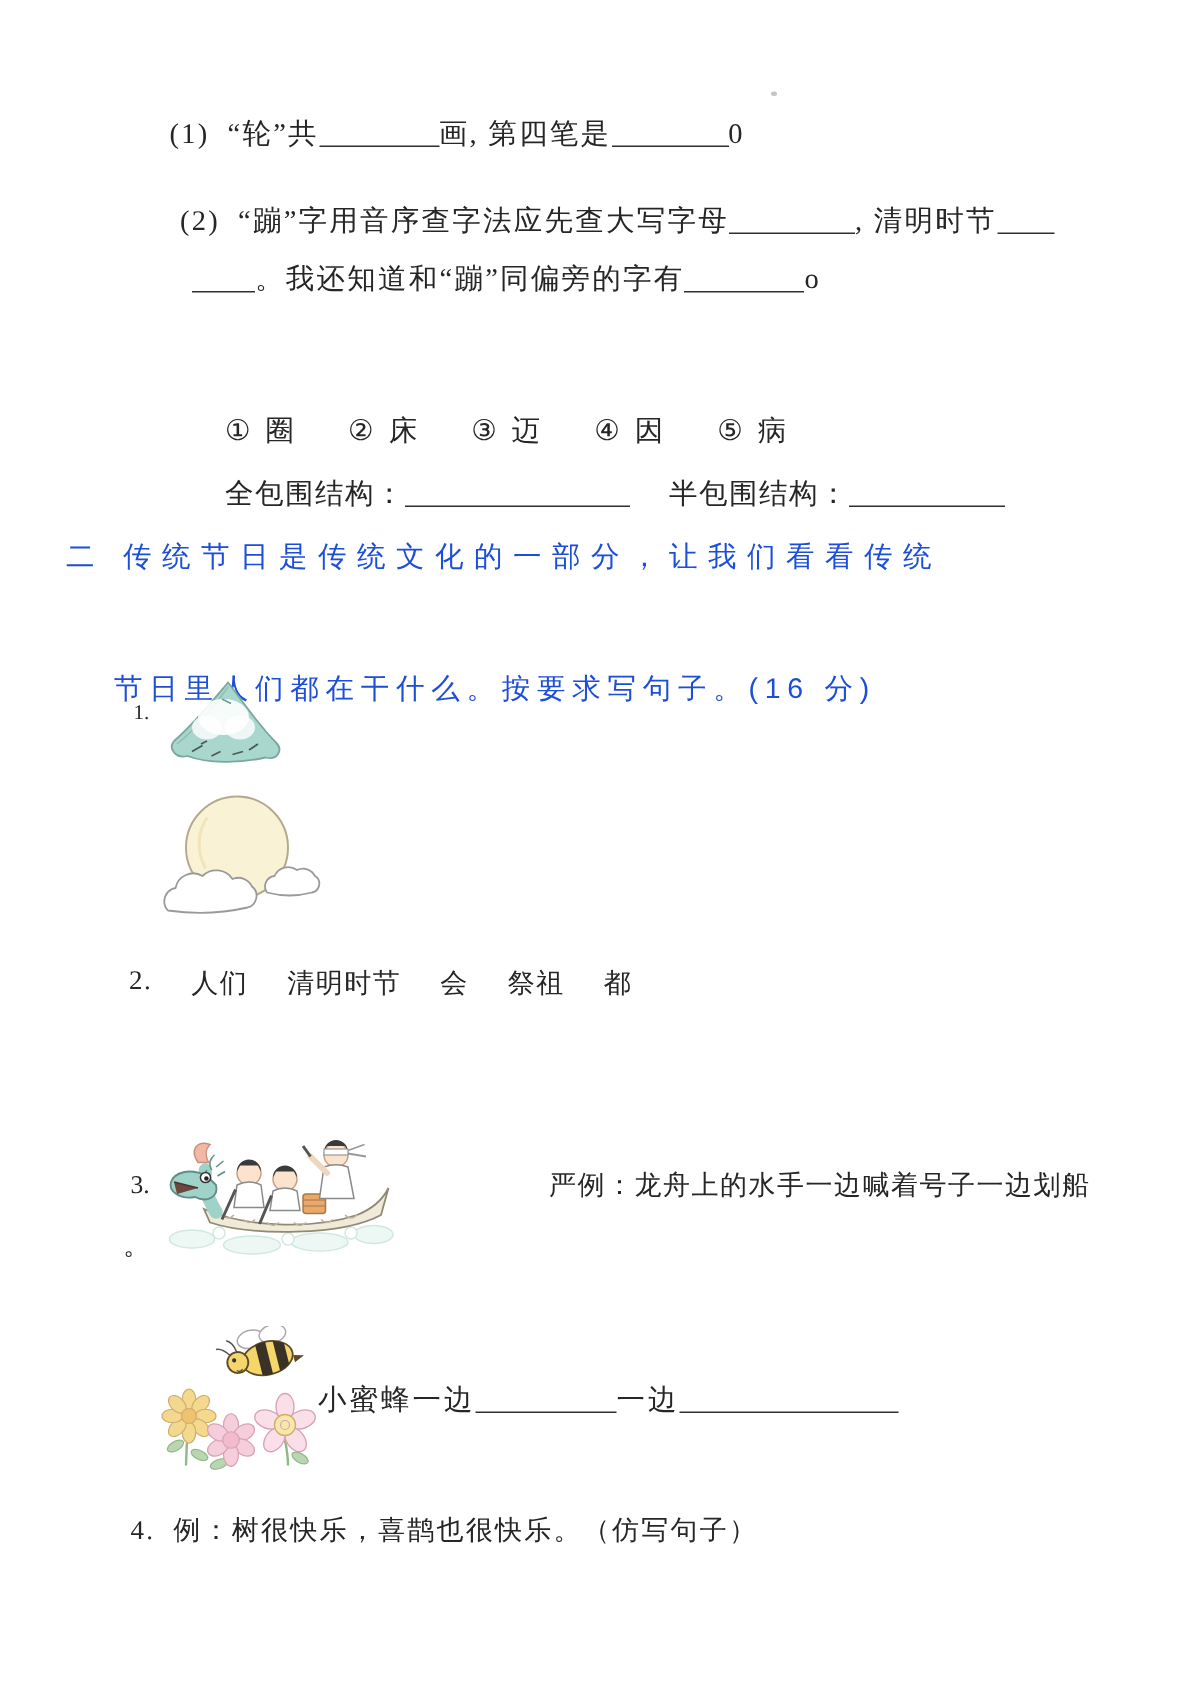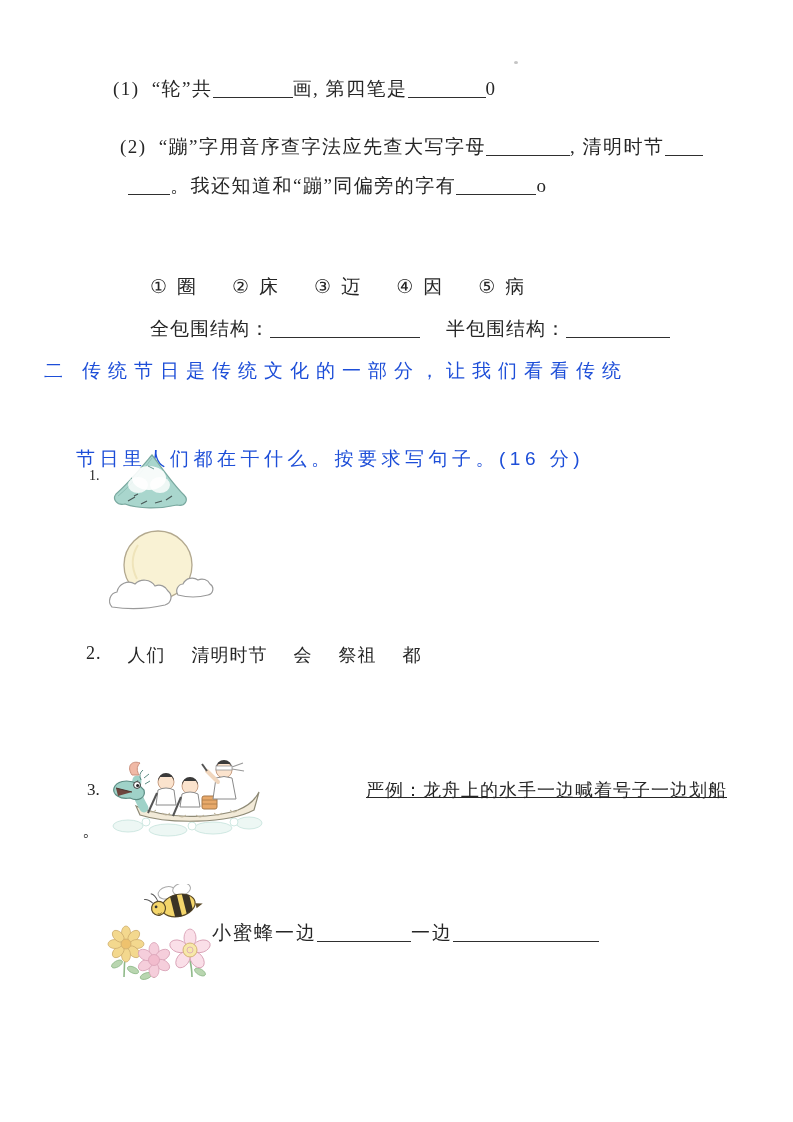--- a/index.html
+++ b/index.html
@@ -134,21 +134,21 @@
 
     <circle cx="116" cy="30" r="8" fill="#fbe3cd" stroke="#c9a084" stroke-width="1"></circle>
     <path d="M108,28 a8,8 0 0 1 16,0 l-2,-4 -12,0 z" fill="#3a3a3a"></path>
     <rect x="108" y="26" width="16" height="4" fill="#ffffff" stroke="#999999" stroke-width="0.8"></rect>
     <path d="M124,27 l11,-4 M124,29 l12,2" stroke="#999999" stroke-width="1.2" fill="none"></path>
     <path d="M108,38 q8,-3 16,0 l4,21 -23,0 z" fill="#ffffff" stroke="#8a8a8a" stroke-width="1"></path>
     <path d="M110,42 L99,31" stroke="#f0d6bd" stroke-width="4" stroke-linecap="round"></path>
     <line x1="99" y1="31" x2="94" y2="24" stroke="#555555" stroke-width="2"></line>
   </svg>
 
-  <div class="line fs18" style="left:366px;top:778px;text-decoration:underline;">
+  <div class="line fs18" style="left:366px;top:778px;">
     <span>严例：龙舟上的水手一边喊着号子一边划船</span>
   </div>
   <div class="line fs18" style="left:82px;top:818px;">
     <span>。</span>
   </div>
 
   <svg style="left:106px;top:884px;" width="138" height="96" viewBox="0 0 138 96">
     <defs>
       <clipPath id="beebody">
           <ellipse cx="72" cy="22" rx="17" ry="11"></ellipse>
@@ -205,14 +205,17 @@
       <ellipse cx="84" cy="54" rx="6" ry="9" fill="#fadfe8" stroke="#d9a2b6" stroke-width="0.9" transform="rotate(288 84 66)"></ellipse>
       <circle cx="84" cy="66" r="7" fill="#f7e8a9" stroke="#cfae6e" stroke-width="0.9"></circle>
       <circle cx="84" cy="66" r="3" fill="none" stroke="#d9a2b6" stroke-width="0.8"></circle>
     </g>
   </svg>
 
   <div class="line fs19" style="left:212px;top:920px;letter-spacing:2px;">
     <span>小蜜蜂一边</span><span class="bl" style="width:94px;"></span><span>一边</span><span class="bl" style="width:146px;"></span>
   </div>
 
+  <div class="line fs18" style="left:87px;top:1008px;letter-spacing:1.5px;">
+    <span class="numlabel">4.</span><span>例：树很快乐，喜鹊也很快乐。（仿写句子）</span>
+  </div>
 
 </div>
 
 </body></html>

